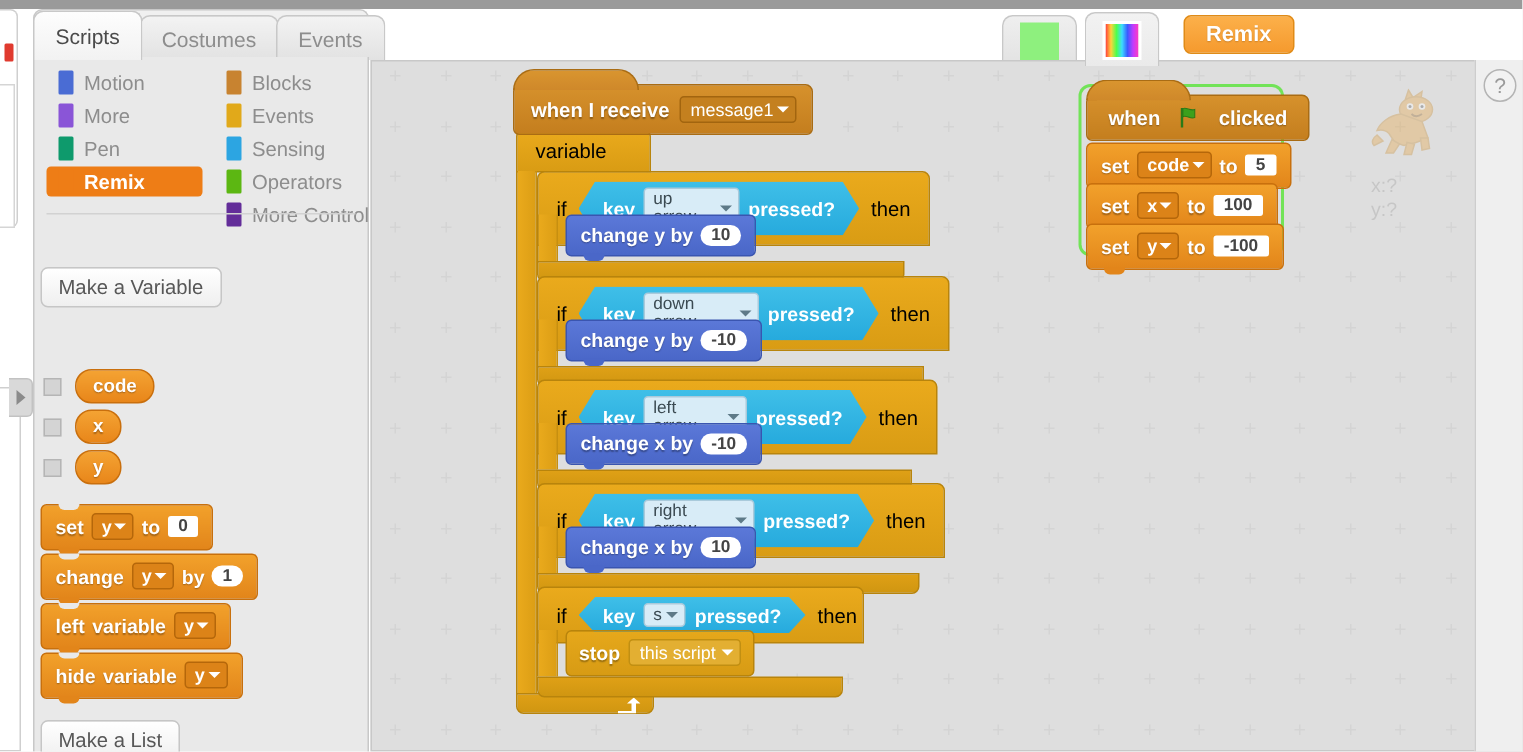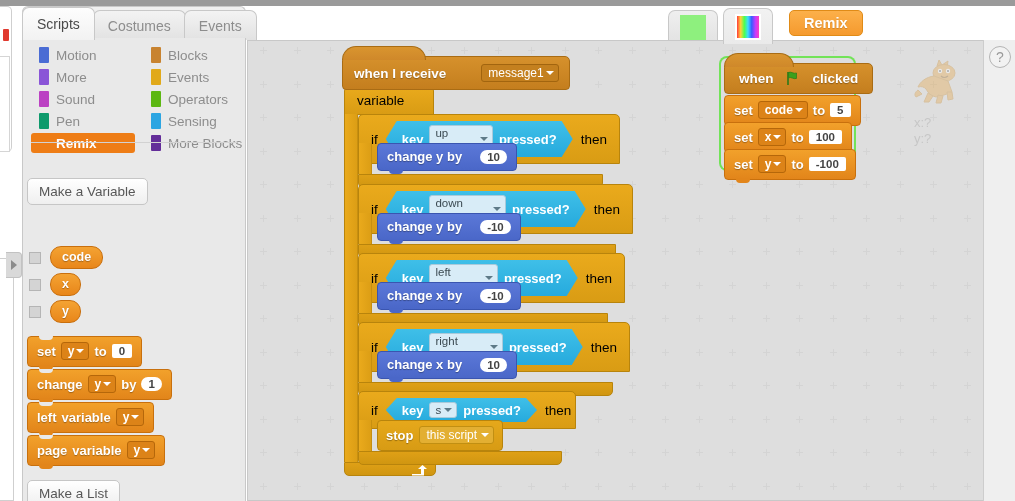--- a/index.html
+++ b/index.html
@@ -183,21 +183,21 @@
   .c-top { display:flex; align-items:center; border-radius:5px 5px 0 0; padding:6px 12px; font-size:13.5px; gap:8px;
            background-image:linear-gradient(#eaaa1c,#d99c14); border:1px solid #b8840c; position:relative; }
   .c-left { position:absolute; left:0; width:14px; background-image:linear-gradient(90deg,#eaaa1c,#dc9e15);
             border-left:1px solid #b8840c; border-right:1px solid #c78f10; }
   .c-bot { position:absolute; left:0; height:14px; border-radius:0 0 5px 5px;
            background-image:linear-gradient(#dfa016,#d09611); border:1px solid #b8840c; }
 
   .motion {
     background-image:linear-gradient(#5b78d8,#4a67c8);
     border:1px solid #3a55b0; border-radius:4px;
-    padding:5px 9px 6px; font-size:13px; gap:18px; display:flex; align-items:center;
+    padding:5px 9px 6px; font-size:13px; gap:5px; display:flex; align-items:center;
   }
   .motion:after{content:"";position:absolute;left:11px;bottom:-4px;width:14px;height:5px;background:#4a67c8;border-radius:0 0 4px 4px;}
 
   .sensing-hex {
     display:inline-flex; align-items:center; gap:6px;
     background-image:linear-gradient(#3fbfe8,#26aadd);
     color:#fff; font-size:13px; font-weight:bold;
     padding:4px 16px; position:relative;
     clip-path: polygon(11px 0, calc(100% - 11px) 0, 100% 50%, calc(100% - 11px) 100%, 11px 100%, 0 50%);
   }
@@ -270,26 +270,20 @@
           </div>
         </div>
         <div class="catrow">
           <div class="catsel-wrap">
             <span class="swatch" style="background:#8a55d7"></span>
             <span>More</span>
           </div>
         </div>
         <div class="catrow">
           <div class="catsel-wrap">
-            <span class="swatch" style="background:#bb42c3"></span>
-            <span>Sound</span>
-          </div>
-        </div>
-        <div class="catrow">
-          <div class="catsel-wrap">
             <span class="swatch" style="background:#0e9a6c"></span>
             <span>Pen</span>
           </div>
         </div>
         <div class="catrow sel">
           <div class="catsel-wrap" style="background:#ee7d16;">
             <span class="swatch" style="background:#ee7d16"></span>
             <span style="font-weight:bold;color:#fff;">Remix</span>
           </div>
         </div>
@@ -302,34 +296,34 @@
           </div>
         </div>
         <div class="catrow">
           <div class="catsel-wrap">
             <span class="swatch" style="background:#e1a91a"></span>
             <span>Events</span>
           </div>
         </div>
         <div class="catrow">
           <div class="catsel-wrap">
+            <span class="swatch" style="background:#2ca5e2"></span>
+            <span>Sensing</span>
+          </div>
+        </div>
+        <div class="catrow">
+          <div class="catsel-wrap">
             <span class="swatch" style="background:#5cb712"></span>
             <span>Operators</span>
           </div>
         </div>
         <div class="catrow">
           <div class="catsel-wrap">
-            <span class="swatch" style="background:#2ca5e2"></span>
-            <span>Sensing</span>
-          </div>
-        </div>
-        <div class="catrow">
-          <div class="catsel-wrap">
             <span class="swatch" style="background:#632d99"></span>
-            <span>More Blocks</span>
+            <span>More Control</span>
           </div>
         </div>
       </div>
     </div>
 
     <div class="divider"></div>
 
     <button class="btn-grey" style="left:4px; top:140px;">Make a Variable</button>
 
     <div class="var-row" style="left:6px; top:208px;">
@@ -365,21 +359,21 @@
 
     <div class="pblock" style="left:4px; top:364px;">
       <span>left</span>
       <span>variable</span>
       <span class="drop">
         <span>y</span><i class="arr"></i>
       </span>
     </div>
 
     <div class="pblock" style="left:4px; top:397px;">
-      <span>page</span>
+      <span>hide</span>
       <span>variable</span>
       <span class="drop">
         <span>y</span><i class="arr"></i>
       </span>
     </div>
 
     <button class="btn-grey" style="left:4px; top:442px;">Make a List</button>
   </div>
 
   <div class="stagetab" style="left:668px;">
@@ -728,21 +722,21 @@
       <div class="c-bot" style="top:376px; width:92px;">
         <svg width="16" height="11" viewBox="0 0 16 11" style="position:absolute;right:8px;top:2px;">
           <path d="M1 9 L10 9 L10 4 L7 4 L11.5 0 L16 4 L13 4 L13 10.5 L1 10.5 Z" fill="#fff"></path>
         </svg>
       </div>
     </div>
 
     <div class="blk hat-events" style="left:94px; top:15px;">
       <div class="hat-top"></div>
       <span style="position:relative;z-index:1;">when I receive</span>
-      <span class="drop drop-ev" style="position:relative;z-index:1;font-weight:normal;font-size:12px;margin-left:28px;">
+      <span class="drop drop-ev" style="position:relative;z-index:1;font-weight:normal;font-size:12px;">
         <span>message1</span><i class="arr"></i>
       </span>
     </div>
 
     <div class="c-wrap" style="left:110px; top:73px;">
       <div class="c-top" style="width:262px;">
         <span>if</span>
         <span class="sensing-hex">
           <span>key</span>
           <span class="drop-sens">

